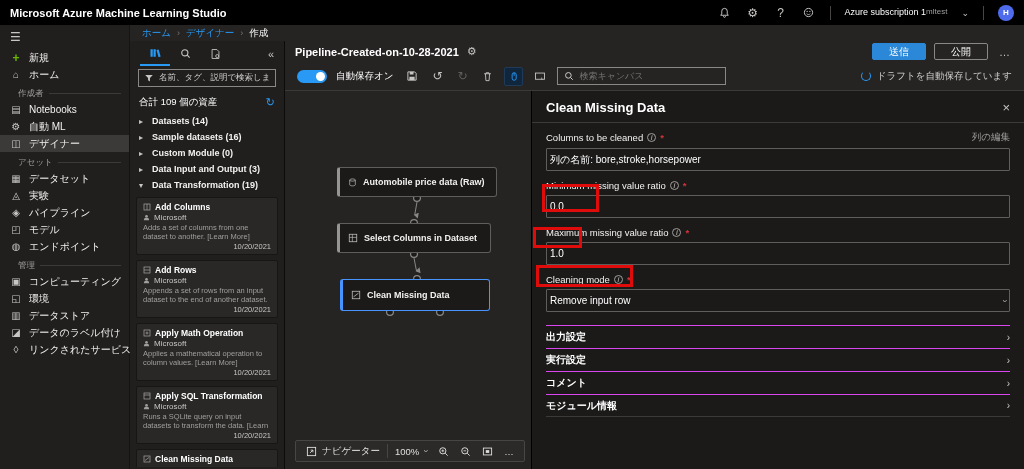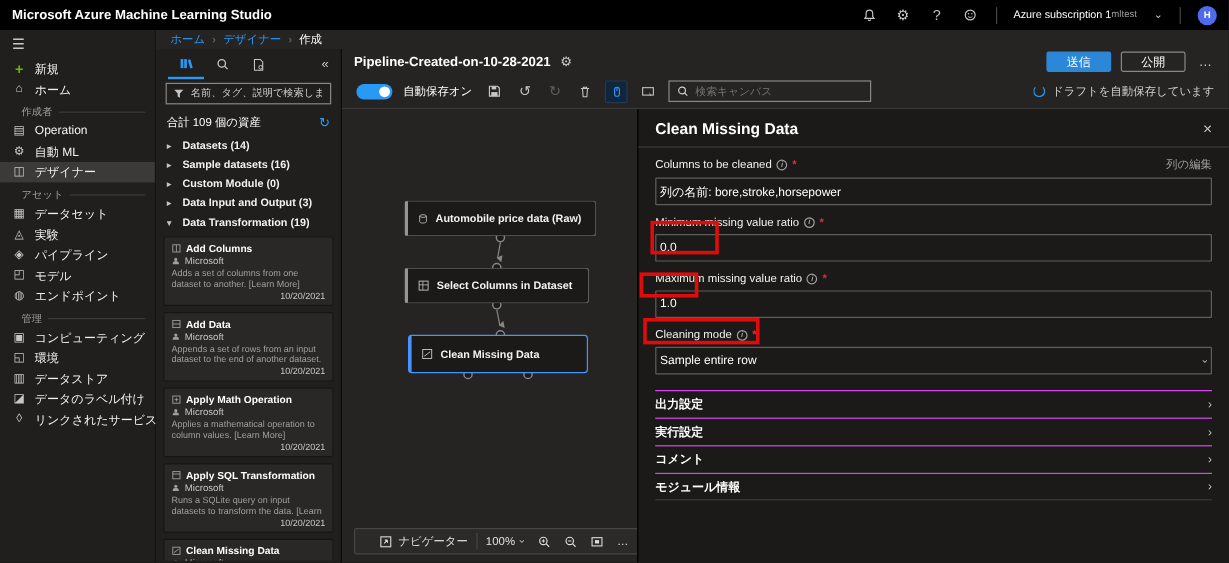--- a/index.html
+++ b/index.html
@@ -93,21 +93,21 @@
   .spinner{width:10px;height:10px;border-radius:50%;border:1.5px solid #2899f5;border-top-color:transparent;flex:none}
 
   
   .canvas{position:absolute;left:285px;top:91px;width:739px;height:378px;background:#252423;overflow:hidden}
   .node{position:absolute;height:30px;background:#1b1a19;border:1px solid #605e5c;border-left:3px solid #979593;
     border-radius:3px;display:flex;align-items:center;gap:6px;padding:0 8px;font-size:9px;font-weight:bold;color:#f3f2f1;cursor:pointer}
   .node.sel{border:1.5px solid #4894fe;border-left:3px solid #4894fe;height:32px}
   .nic{flex:none;display:inline-flex}
   .wires{position:absolute;left:0;top:0;pointer-events:none}
   .cbar{position:absolute;left:10px;top:349px;height:22px;display:flex;align-items:center;background:#2b2a29;
-    border:1px solid #484644;border-radius:2px;padding:0 16px;gap:3px;color:#e1dfdd;font-size:9.5px}
+    border:1px solid #484644;border-radius:2px;padding:0 6px;gap:3px;color:#e1dfdd;font-size:9.5px}
   .cbar .seg{display:flex;align-items:center;gap:5px;padding:0 4px;cursor:pointer}
   .cbar .vdiv{width:1px;height:14px;background:#484644}
   .ddown{display:inline-block;transform:rotate(90deg);font-size:9px;color:#c8c6c4}
 
   
   .panel{position:absolute;left:531px;top:91px;width:493px;height:378px;background:#1b1a19;
     border-left:1px solid #000;z-index:25;display:flex;flex-direction:column}
   .phead{display:flex;align-items:center;padding:9px 14px 7px;flex:none}
   .phead .pt{font-size:13px;font-weight:bold;color:#fff}
   .pclose{margin-left:auto;color:#c8c6c4;font-size:13px;cursor:pointer;line-height:1}
@@ -180,21 +180,21 @@
       </div>
     <div class="srow">
         <span class="sic">⌂</span>
         <span>ホーム</span>
       </div>
     <div class="ssec">
         <span>作成者</span>
       </div>
     <div class="srow">
         <span class="sic">▤</span>
-        <span>Operation</span>
+        <span>Notebooks</span>
       </div>
     <div class="srow">
         <span class="sic">⚙</span>
         <span>自動 ML</span>
       </div>
     <div class="srow sel">
         <span class="sic">◫</span>
         <span>デザイナー</span>
       </div>
     <div class="ssec">
@@ -334,21 +334,21 @@
         <div class="card-dt">10/20/2021</div>
       </div>
       <div class="card">
         <div class="card-t">
             <span class="mic">
               <svg width="8" height="8" viewBox="0 0 16 16">
                 <rect x="2" y="2" width="12" height="12" fill="none" stroke="currentColor" stroke-width="1.5"></rect>
                 <line x1="2" y1="8" x2="14" y2="8" stroke="currentColor" stroke-width="1.5"></line>
               </svg>
             </span>
-            <span>Add Data</span>
+            <span>Add Rows</span>
           </div>
         <div class="card-v">
             <span class="mic">
               <svg width="7" height="7" viewBox="0 0 16 16">
                 <circle cx="8" cy="5" r="3" fill="currentColor"></circle>
                 <path d="M2 14a6 6 0 0 1 12 0z" fill="currentColor"></path>
               </svg>
             </span>
             <span>Microsoft</span>
           </div>
@@ -586,21 +586,21 @@
           <span class="req">*</span>
       </div>
       <input class="fin" readonly="" value="1.0" style="">
 
       <div class="flabel">
         <span>Cleaning mode</span>
           <span class="info"></span>
           <span class="req">*</span>
       </div>
       <div class="fsel">
-        <span>Sample entire row</span>
+        <span>Remove input row</span>
         <span class="dd">›</span>
       </div>
 
       <div class="accordions">
         <div class="accrow">
             <span>出力設定</span>
             <span class="ar">›</span>
           </div>
         <div class="accrow">
             <span>実行設定</span>

